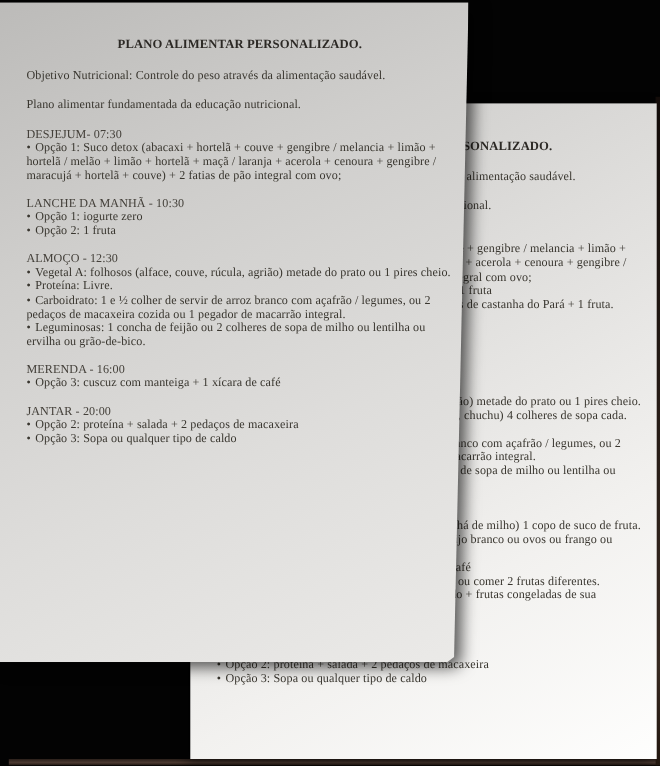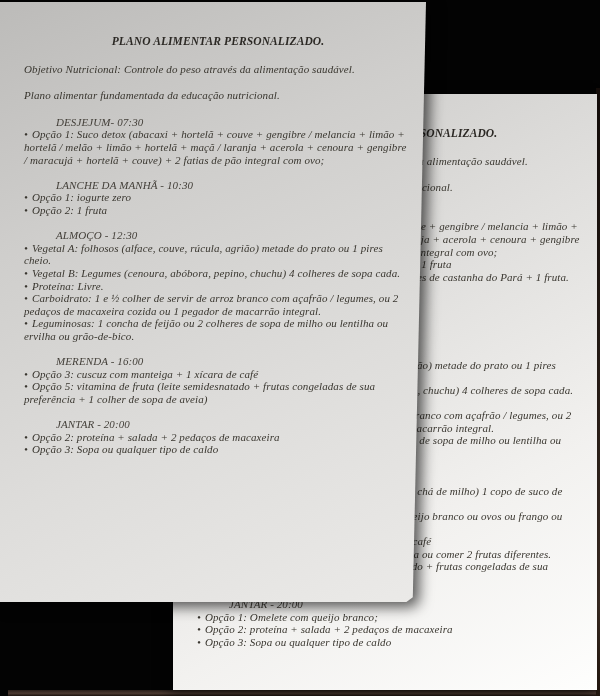--- a/index.html
+++ b/index.html
@@ -32,29 +32,28 @@
     clip-path: polygon(0 0, 100% 0, 96.9% 99.2%, 95.4% 100%, 0 100%);
   }
   .paper-front-wrap { position:absolute; left:0; top:0; z-index:2;
     filter: drop-shadow(6px 5px 7px rgba(0,0,0,0.65)); }
 
   .doc {
     margin:33px 10px 0 24px; width:388px;
     color: var(--ink, #39362f);
     font-size:11px; line-height:12.6px;
     letter-spacing:0.1px;
-    font-style:italic;
   }
   .doc-title {
     text-align:center; font-weight:bold; font-size:11.5px;
     color:#2c2925; margin-bottom:15px;
   }
   .intro-line { margin-bottom:14px; }
   .section { margin-bottom:12.6px; }
-  .heading { color:#44403a;margin-left:32px; }
+  .heading { color:#44403a; }
   .item { }
   .bullet { margin-right:4px; }
 </style>
 </head>
 <body>
 
 <div class="paper paper-back">
   <div class="doc">
     <div class="doc-title">PLANO ALIMENTAR PERSONALIZADO.</div>
     <div class="intro-line">Objetivo Nutricional: Controle do peso através da alimentação saudável.</div>
@@ -109,29 +108,27 @@
             <div class="item"><span class="bullet">•</span><span>Opção 1: Suco detox (abacaxi + hortelã + couve + gengibre / melancia + limão + hortelã / melão + limão + hortelã + maçã / laranja + acerola + cenoura + gengibre / maracujá + hortelã + couve) + 2 fatias de pão integral com ovo;</span></div>
           </div>
           <div class="section">
             <div class="heading">LANCHE DA MANHÃ - 10:30</div>
             <div class="item"><span class="bullet">•</span><span>Opção 1: iogurte zero</span></div>
             <div class="item"><span class="bullet">•</span><span>Opção 2: 1 fruta</span></div>
           </div>
           <div class="section">
             <div class="heading">ALMOÇO - 12:30</div>
             <div class="item"><span class="bullet">•</span><span>Vegetal A: folhosos (alface, couve, rúcula, agrião) metade do prato ou 1 pires cheio.</span></div>
-            <div class="item"><span class="bullet">•</span><span>Vegetal B: Legumes (cenoura, abóbora, pepino, chuchu) 4 colheres de sopa cada.</span></div>
             <div class="item"><span class="bullet">•</span><span>Proteína: Livre.</span></div>
             <div class="item"><span class="bullet">•</span><span>Carboidrato: 1 e ½ colher de servir de arroz branco com açafrão / legumes, ou 2 pedaços de macaxeira cozida ou 1 pegador de macarrão integral.</span></div>
             <div class="item"><span class="bullet">•</span><span>Leguminosas: 1 concha de feijão ou 2 colheres de sopa de milho ou lentilha ou ervilha ou grão-de-bico.</span></div>
           </div>
           <div class="section">
             <div class="heading">MERENDA - 16:00</div>
             <div class="item"><span class="bullet">•</span><span>Opção 3: cuscuz com manteiga + 1 xícara de café</span></div>
-            <div class="item"><span class="bullet">•</span><span>Opção 5: vitamina de fruta (leite semidesnatado + frutas congeladas de sua preferência + 1 colher de sopa de aveia)</span></div>
           </div>
           <div class="section">
             <div class="heading">JANTAR - 20:00</div>
             <div class="item"><span class="bullet">•</span><span>Opção 2: proteína + salada + 2 pedaços de macaxeira</span></div>
             <div class="item"><span class="bullet">•</span><span>Opção 3: Sopa ou qualquer tipo de caldo</span></div>
           </div>
         </div>
     </div>
   </div>
 </div>

